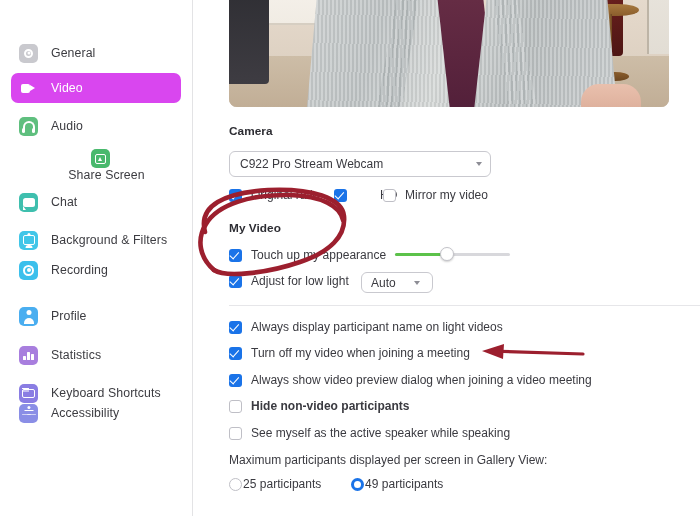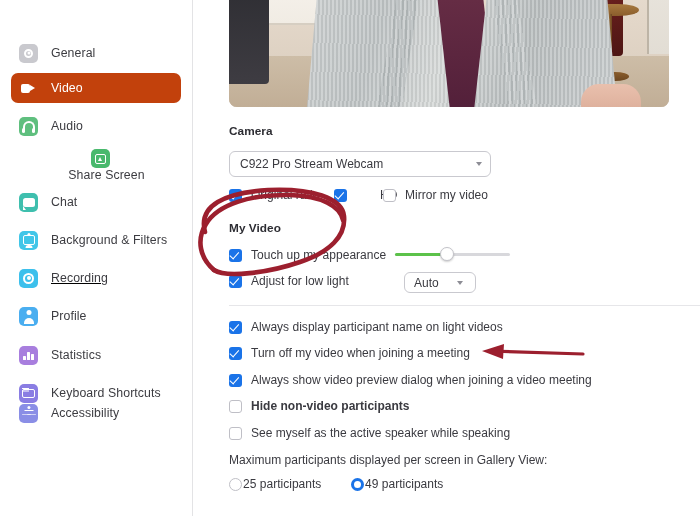--- a/index.html
+++ b/index.html
@@ -16,21 +16,21 @@
     position: absolute; left: 0; top: 0; width: 193px; height: 516px;
     background: #ffffff;
     border-right: 1px solid #e3e3e5;
   }
   .nav-item {
     position: absolute; left: 11px; width: 170px; height: 30px;
     display: flex; align-items: center; border-radius: 7px;
     padding-left: 8px;
     margin-top: 21px;
   }
-  .nav-item.active { background: #c2410c; }
+  .nav-item.active { background: #d946ef; }
   .nav-ico {
     width: 19px; height: 19px; border-radius: 5px;
     flex: 0 0 19px; display: flex; align-items: center; justify-content: center;
     position: relative;
   }
   .nav-label {
     margin-left: 13px; font-size: 12.3px; color: #3c3c41; letter-spacing: .1px;
     white-space: nowrap;
   }
   .nav-item.active .nav-label { color: #ffffff; }
@@ -193,21 +193,21 @@
           <span class="g-chat"></span>
         </span>
         <span class="nav-label">Chat</span>
       </div>
       <div class="nav-item" style="top: 204px;">
         <span class="nav-ico" style="background: rgb(65, 198, 232);">
           <span class="g-person"></span>
         </span>
         <span class="nav-label">Background &amp; Filters</span>
       </div>
-      <div class="nav-item" style="top: 242px; text-decoration: underline;">
+      <div class="nav-item" style="top: 234px;">
         <span class="nav-ico" style="background: rgb(60, 192, 236);">
           <span class="g-rec"></span>
         </span>
         <span class="nav-label">Recording</span>
       </div>
       <div class="nav-item" style="top: 280px;">
         <span class="nav-ico" style="background: rgb(74, 174, 240);">
           <span class="g-prof"></span>
         </span>
         <span class="nav-label">Profile</span>
@@ -289,21 +289,21 @@
     <div id="slider" style="left:202px; top:247px; width:115px;">
       <span class="track"></span>
       <span class="fill" style="width: 45.75px;"></span>
       <span class="thumb" style="left: 44.75px;"></span>
     </div>
 
     <div class="cbrow" style="left:36px; top:274px;">
       <span class="cb on"></span>
       <span class="row-text">Adjust for low light</span>
     </div>
-    <div class="sel" style="left:168px; top:272px; width:72px; height:21px; padding:0 12px 0 9px;margin-left:43px;">
+    <div class="sel" style="left:168px; top:272px; width:72px; height:21px; padding:0 12px 0 9px;">
       <span>Auto</span>
       <span class="caret"></span>
     </div>
 
     <div class="divider" style="left:36px; top:305px; width:471px;"></div>
 
     <div class="cbrow" style="left:36px; top:320px;">
       <span class="cb on"></span>
       <span class="row-text">Always display participant name on light videos</span>
     </div>

